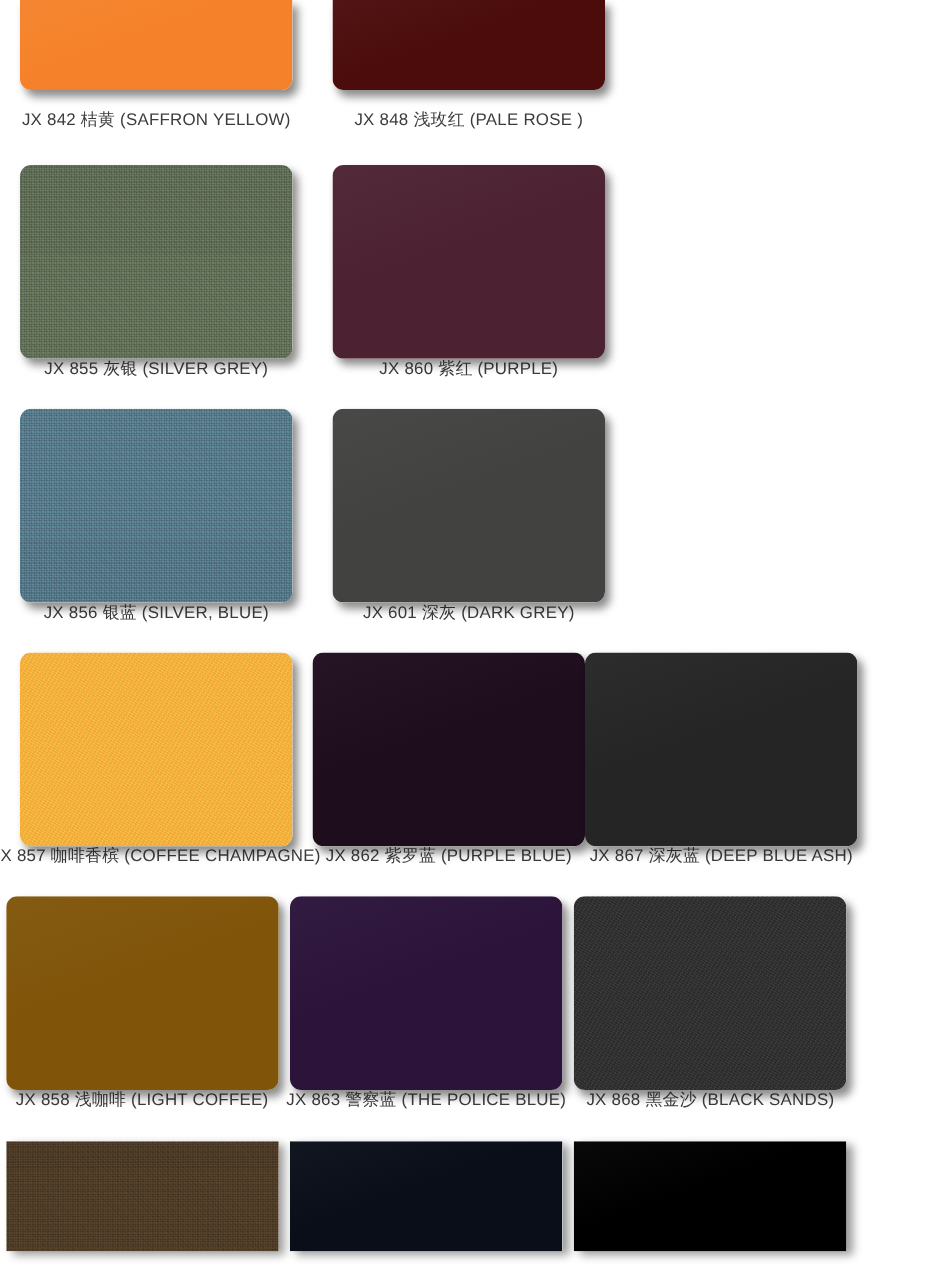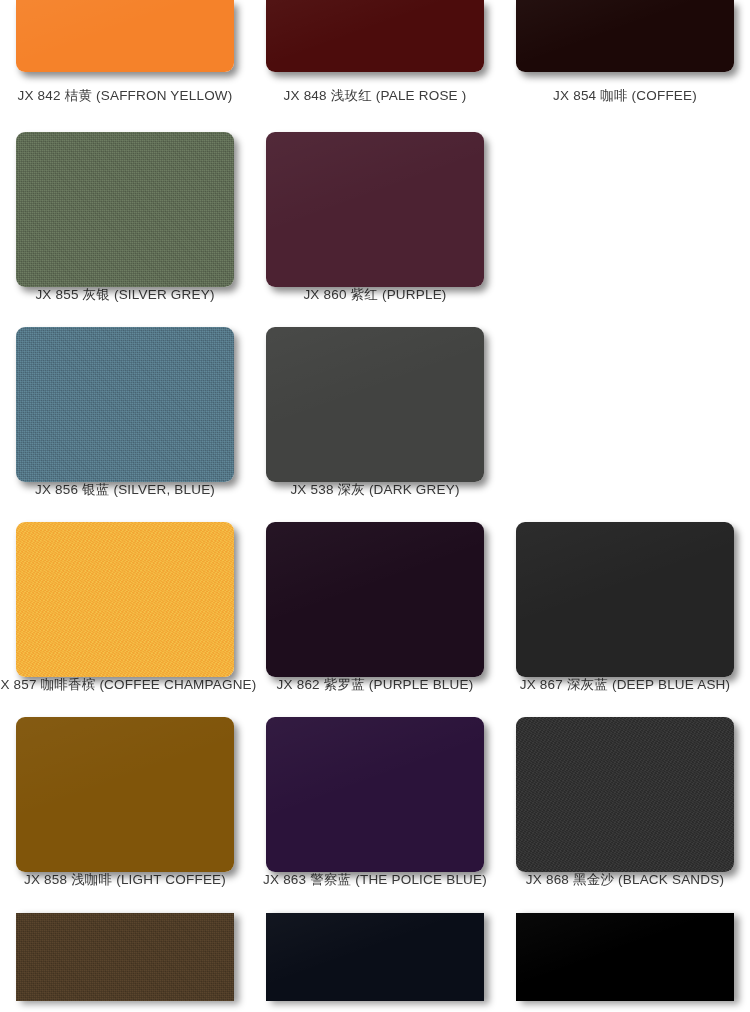--- a/index.html
+++ b/index.html
@@ -15,21 +15,21 @@
     position: relative;
   }
 
   #catalog-grid {
     width: 750px;
     position: relative;
   }
 
   .swatch-row {
     display: flex;
-    width: 750px;
+    width: 682px;
     height: 195px;
     align-items: flex-start;
   }
   .swatch-row.row-first { height: 111px; }
   .swatch-row.row-partial { height: 112px; }
 
   .swatch-cell {
     width: 250px;
     height: 100%;
     display: flex;
@@ -143,28 +143,20 @@
       <div class="swatch-label">JX  842  桔黄  (SAFFRON YELLOW)</div>
     </div>
     <div class="swatch-cell">
       <div class="chip-wrap">
         <div class="chip">
           <div class="chip-surface tex-smooth" style="background:#4C0C0C"></div>
         </div>
       </div>
       <div class="swatch-label">JX  848  浅玫红  (PALE ROSE )</div>
     </div>
-    <div class="swatch-cell">
-      <div class="chip-wrap">
-        <div class="chip">
-          <div class="chip-surface tex-smooth" style="background:#1C0807"></div>
-        </div>
-      </div>
-      <div class="swatch-label">JX  854  咖啡 (COFFEE)</div>
-    </div>
   </div>
 
   <div class="swatch-row">
     <div class="swatch-cell">
       <div class="chip-wrap">
         <div class="chip">
           <div class="chip-surface tex-fabric" style="background:#5E6B54"></div>
         </div>
       </div>
       <div class="swatch-label">JX  855  灰银  (SILVER GREY)</div>
@@ -187,21 +179,21 @@
         </div>
       </div>
       <div class="swatch-label">JX  856  银蓝  (SILVER, BLUE)</div>
     </div>
     <div class="swatch-cell">
       <div class="chip-wrap">
         <div class="chip">
           <div class="chip-surface tex-smooth" style="background:#424341"></div>
         </div>
       </div>
-      <div class="swatch-label">JX  538  深灰  (DARK GREY)</div>
+      <div class="swatch-label">JX  601  深灰  (DARK GREY)</div>
     </div>
   </div>
 
   <div class="swatch-row">
     <div class="swatch-cell">
       <div class="chip-wrap">
         <div class="chip">
           <div class="chip-surface tex-speckle" style="background:#F4B43F"></div>
         </div>
       </div>

